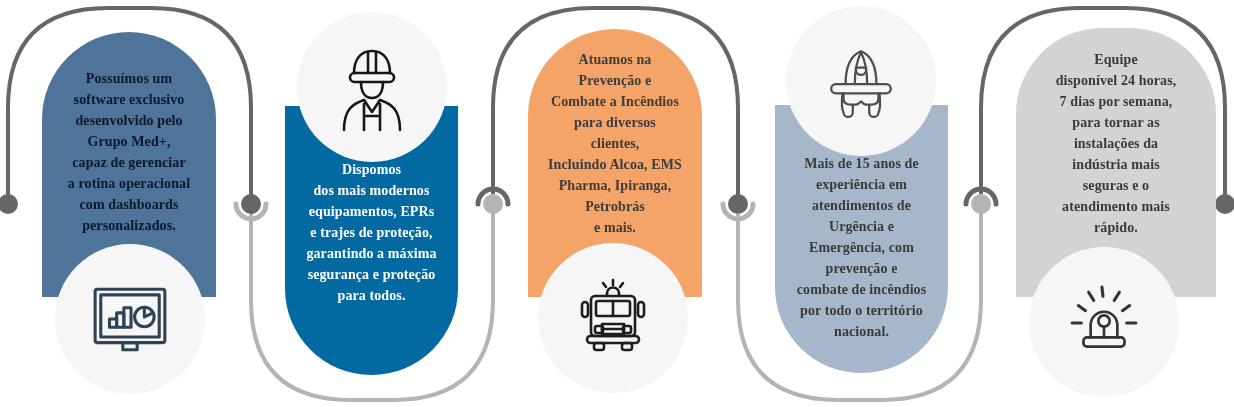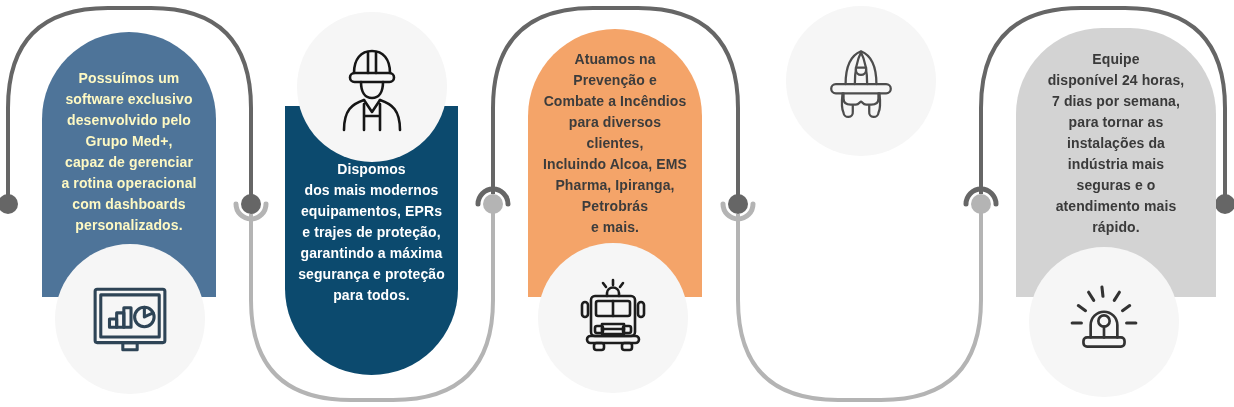--- a/index.html
+++ b/index.html
@@ -11,21 +11,21 @@
   .dline{stroke:var(--dark,#666666);stroke-width:4;fill:none;}
   .lline{stroke:var(--light,#b4b4b4);stroke-width:4;fill:none;}
   .hook{stroke-width:5;fill:none;stroke-linecap:round;}
   .ddot{fill:var(--dark,#666666);}
   .ldot{fill:var(--light,#b4b4b4);}
   .card{
     position:absolute;z-index:2;text-align:center;box-sizing:border-box;
   }
   .txt{
     margin:0;font-size:14px;line-height:21px;font-weight:bold;
-    white-space:pre;letter-spacing:0.1px;
+    white-space:pre;letter-spacing:0.1px;font-family:Liberation Serif, serif;
   }
   .c1{left:42px;top:32px;width:174px;height:265px;border-radius:87px 87px 0 0;padding-top:36px;}
   .c2{left:285px;top:106px;width:173px;height:269px;border-radius:0 0 87px 87px;padding-top:53px;}
   .c3{left:528px;top:29px;width:174px;height:268px;border-radius:87px 87px 0 0;padding-top:20px;}
   .c4{left:775px;top:105px;width:173px;height:268px;border-radius:0 0 86px 86px;padding-top:48px;}
   .c5{left:1016px;top:28px;width:200px;height:269px;border-radius:86px 86px 0 0;padding-top:21px;}
   .circle{
     position:absolute;z-index:3;width:150px;height:150px;border-radius:50%;
     background:var(--circle-bg,#f6f6f6);display:flex;align-items:center;justify-content:center;
   }
@@ -52,32 +52,32 @@
     <path class="dline hook" d="M966 204 A15 15 0 0 1 996 204"></path>
     <path class="dline" d="M981 194 V108 Q981 8 1081 8 H1125 Q1225 8 1225 108 V204"></path>
     <circle class="ddot" cx="8" cy="204" r="10"></circle>
     <circle class="ddot" cx="251" cy="204" r="10"></circle>
     <circle class="ldot" cx="493" cy="204" r="10"></circle>
     <circle class="ddot" cx="738" cy="204" r="10"></circle>
     <circle class="ldot" cx="981" cy="204" r="10"></circle>
     <circle class="ddot" cx="1225" cy="204" r="10"></circle>
   </svg>
 
-  <div class="card c1" style="background: rgb(78, 116, 153); color: #fef9c3;">
+  <div class="card c1" style="background: rgb(78, 116, 153); color: #0f172a;">
     <p class="txt">Possuímos um
 software exclusivo
 desenvolvido pelo
 Grupo Med+,
 capaz de gerenciar
 a rotina operacional
 com dashboards
 personalizados.</p>
   </div>
 
-  <div class="card c2" style="background: #0c4a6e; color: rgb(255, 255, 255);">
+  <div class="card c2" style="background: #0369a1; color: rgb(255, 255, 255);">
     <p class="txt">Dispomos
 dos mais modernos
 equipamentos, EPRs
 e trajes de proteção,
 garantindo a máxima
 segurança e proteção
 para todos.</p>
   </div>
 
   <div class="card c3" style="background: rgb(244, 164, 105); color: rgb(60, 60, 60);">
@@ -85,20 +85,31 @@
 Prevenção e
 Combate a Incêndios
 para diversos
 clientes,
 Incluindo Alcoa, EMS
 Pharma, Ipiranga,
 Petrobrás
 e mais.</p>
   </div>
 
+  <div class="card c4" style="background: rgb(167, 183, 203); color: rgb(58, 58, 58);">
+    <p class="txt">Mais de 15 anos de
+experiência em
+atendimentos de
+Urgência e
+Emergência, com
+prevenção e
+combate de incêndios
+por todo o território
+nacional.</p>
+  </div>
 
   <div class="card c5" style="background: rgb(211, 211, 211); color: rgb(58, 58, 58);">
     <p class="txt">Equipe
 disponível 24 horas,
 7 dias por semana,
 para tornar as
 instalações da
 indústria mais
 seguras e o
 atendimento mais

